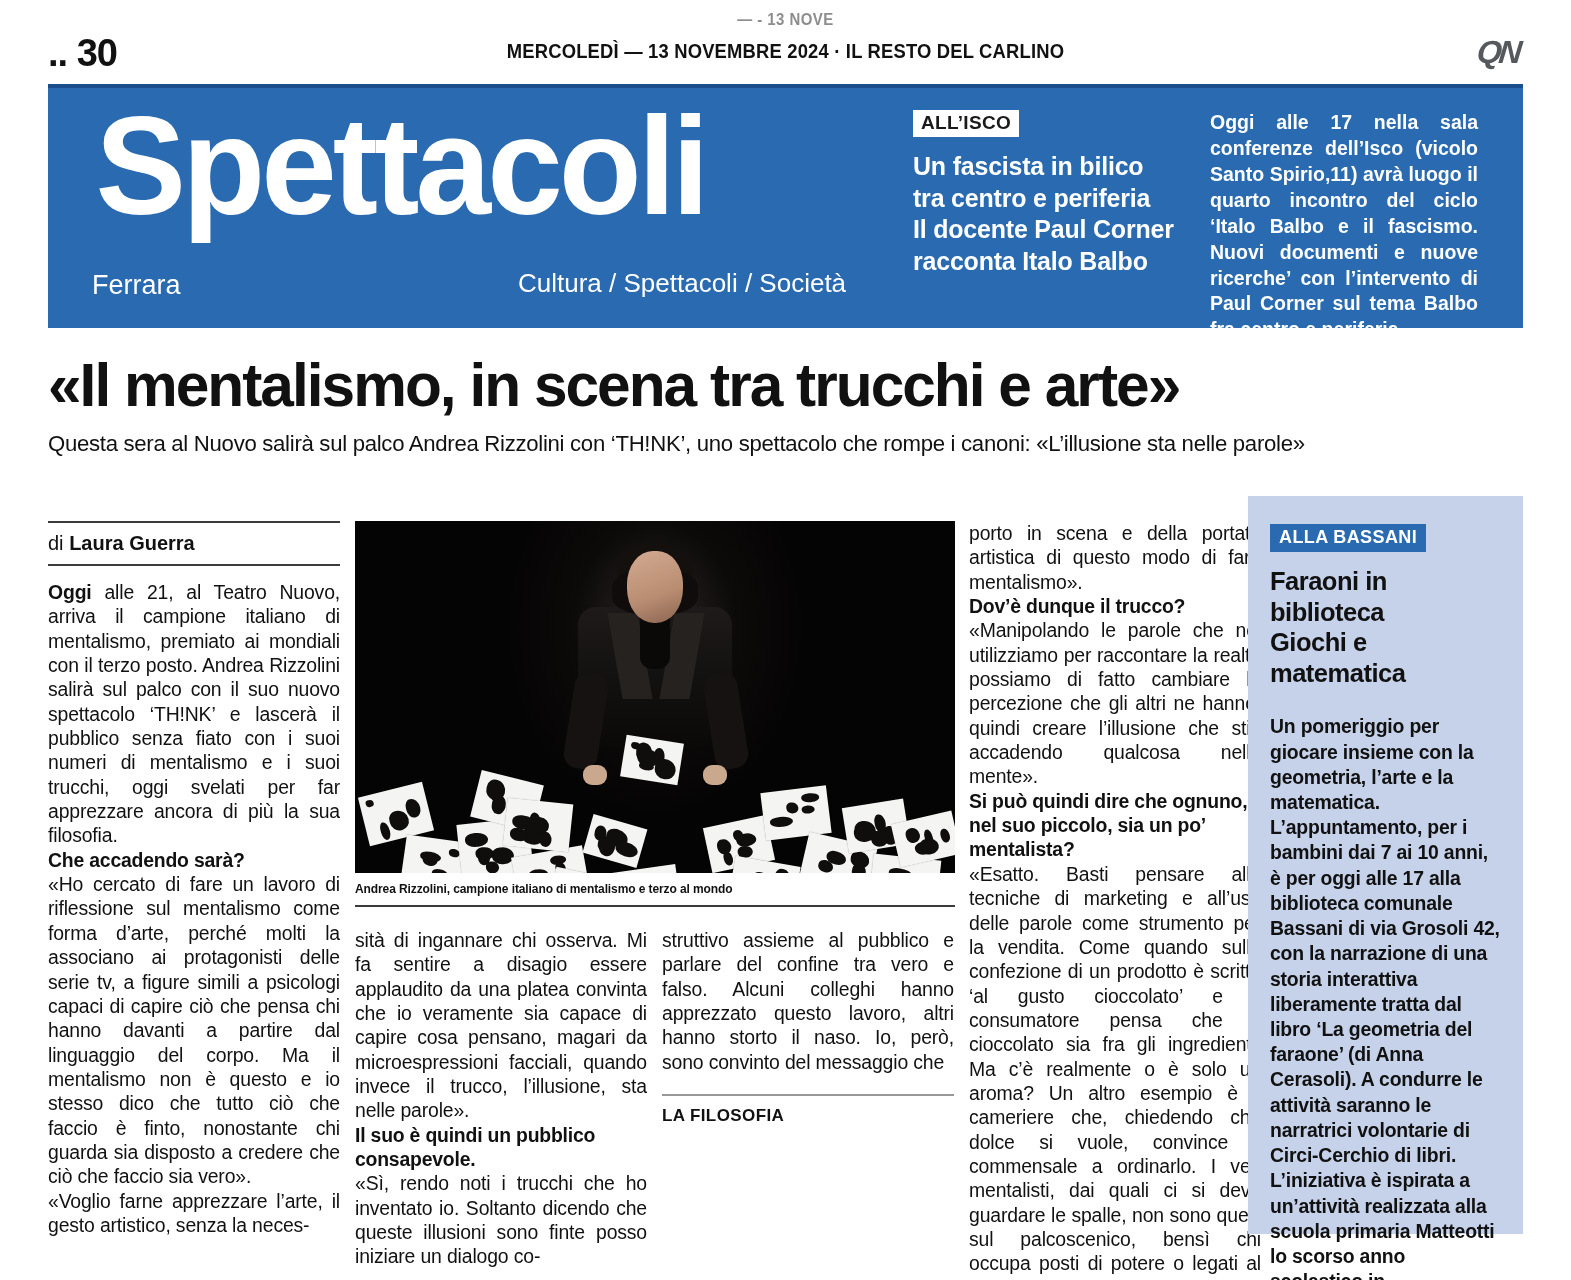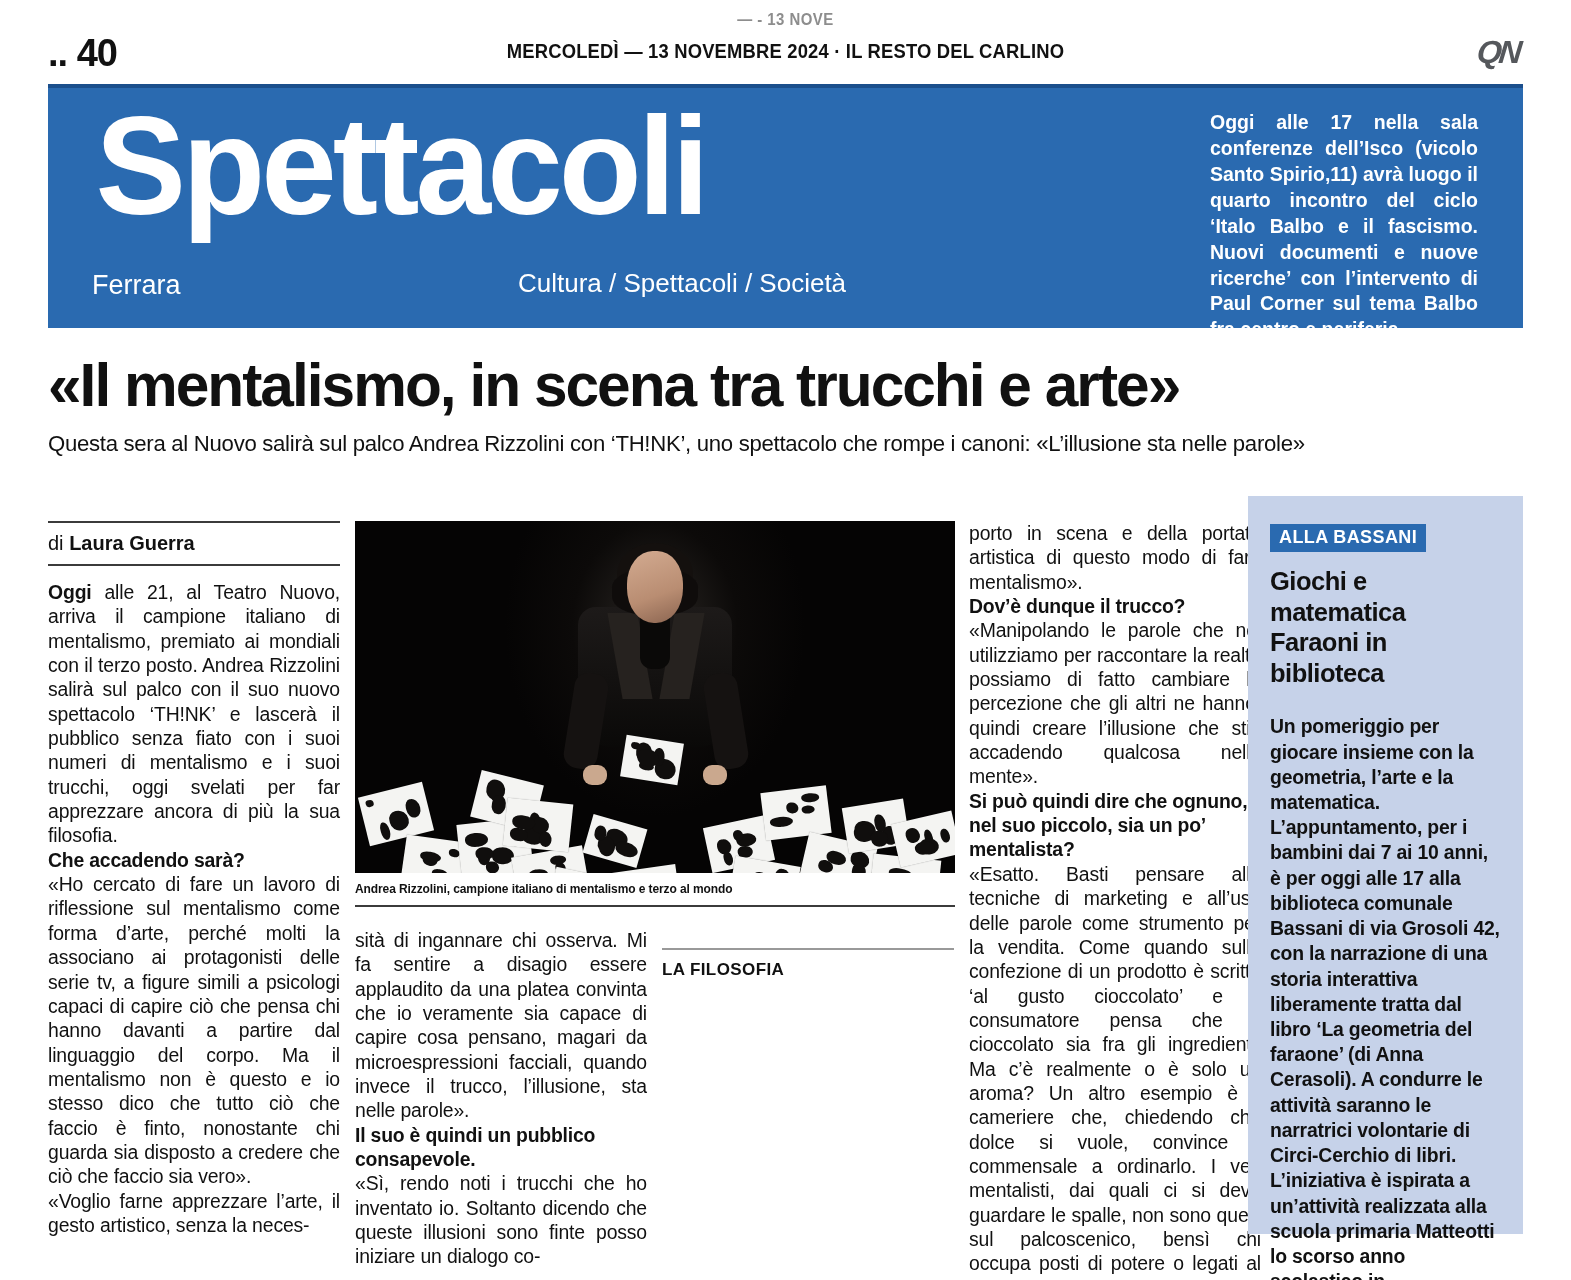--- a/index.html
+++ b/index.html
@@ -349,32 +349,41 @@
     line-height: 1.30;
     letter-spacing: -.2px;
   }
   .side-body b { font-weight: 800; }
 </style>
 </head>
 <body>
 
 <div class="topbar">
   <div class="top-ghost">—  - 13 NOVE</div>
-  <div class="page-no">.. 40</div>
+  <div class="page-no">.. 30</div>
   <div class="dateline">
     <span class="bolder">MERCOLEDÌ</span><span> — 13 NOVEMBRE 2024 · </span><span class="bolder">IL RESTO DEL CARLINO</span>
   </div>
   <div class="qn-logo">QN</div>
 </div>
 
 <div class="masthead">
   <div class="mast-title">Spettacoli</div>
   <div class="mast-city">Ferrara</div>
   <div class="mast-sections">Cultura / Spettacoli / Società</div>
 
+  <div class="mast-mid">
+    <span class="kicker-box">ALL’ISCO</span>
+    <div class="mast-mid-head">
+      <div>Un fascista in bilico</div>
+      <div>tra centro e periferia</div>
+      <div>Il docente Paul Corner</div>
+      <div>racconta Italo Balbo</div>
+    </div>
+  </div>
 
   <div class="mast-right">
     <b>Oggi</b><span> alle 17 nella sala conferenze dell’Isco (vicolo Santo Spirio,11) avrà luogo il quarto incontro del ciclo ‘Italo Balbo e il fascismo. Nuovi documenti e nuove ricerche’ con l’intervento di Paul Corner sul tema Balbo fra centro e periferia</span>
   </div>
 </div>
 
 <div class="headline-wrap">
   <h1 class="headline">«Il mentalismo, in scena tra trucchi e arte»</h1>
   <div class="subhead">Questa sera al Nuovo salirà sul palco Andrea Rizzolini con ‘TH!NK’, uno spettacolo che rompe i canoni: «L’illusione sta nelle parole»</div>
 </div>
@@ -513,35 +522,36 @@
     <div class="caption-rule"></div>
   </div>
 
   <div class="col c2" style="top:407px">
     <p class="body">sità di ingannare chi osserva. Mi fa sentire a disagio essere applaudito da una platea convinta che io veramente sia capace di capire cosa pensano, magari da microespressioni facciali, quando invece il trucco, l’illusione, sta nelle parole».</p>
     <p class="q">Il suo è quindi un pubblico consapevole.</p>
     <p class="body">«Sì, rendo noti i trucchi che ho inventato io. Soltanto dicendo che queste illusioni sono finte posso iniziare un dialogo co-</p>
   </div>
 
   <div class="col c3" style="top:407px">
+    <p class="body">struttivo assieme al pubblico e parlare del confine tra vero e falso. Alcuni colleghi hanno apprezzato questo lavoro, altri hanno storto il naso. Io, però, sono convinto del messaggio che</p>
     <div class="pull-rule"></div>
     <div class="pull-kicker">LA FILOSOFIA</div>
   </div>
 
   <div class="col c4">
     <p class="body">porto in scena e della portata artistica di questo modo di fare mentalismo».</p>
     <p class="q">Dov’è dunque il trucco?</p>
     <p class="body">«Manipolando le parole che noi utilizziamo per raccontare la realtà possiamo di fatto cambiare la percezione che gli altri ne hanno, quindi creare l’illusione che stia accadendo qualcosa nella mente».</p>
     <p class="q">Si può quindi dire che ognuno, nel suo piccolo, sia un po’ mentalista?</p>
     <p class="body">«Esatto. Basti pensare alle tecniche di marketing e all’uso delle parole come strumento per la vendita. Come quando sulla confezione di un prodotto è scritto ‘al gusto cioccolato’ e il consumatore pensa che il cioccolato sia fra gli ingredienti. Ma c’è realmente o è solo un aroma? Un altro esempio è il cameriere che, chiedendo che dolce si vuole, convince il commensale a ordinarlo. I veri mentalisti, dai quali ci si deve guardare le spalle, non sono quelli sul palcoscenico, bensì chi occupa posti di potere o legati al mondo del commercio, chi attraverso le parole dà forma al nostro mondo».</p>
   </div>
 </div>
 
 <div class="sidebar">
   <span class="side-kicker">ALLA BASSANI</span>
   <div class="side-head">
+    <div>Faraoni in biblioteca</div>
     <div>Giochi e matematica</div>
-    <div>Faraoni in biblioteca</div>
   </div>
   <div class="side-body">
     <b>Un pomeriggio</b><span> per giocare insieme con la geometria, l’arte e la matematica. L’appuntamento, per i bambini dai 7 ai 10 anni, è per oggi alle 17 alla biblioteca comunale Bassani di via Grosoli 42, con la narrazione di una storia interattiva liberamente tratta dal libro ‘La geometria del faraone’ (di Anna Cerasoli). A condurre le attività saranno le narratrici volontarie di Circi-Cerchio di libri. L’iniziativa è ispirata a un’attività realizzata alla scuola primaria Matteotti lo scorso anno scolastico in collaborazione con il Circi.</span>
   </div>
 </div>
 
 </body></html>

